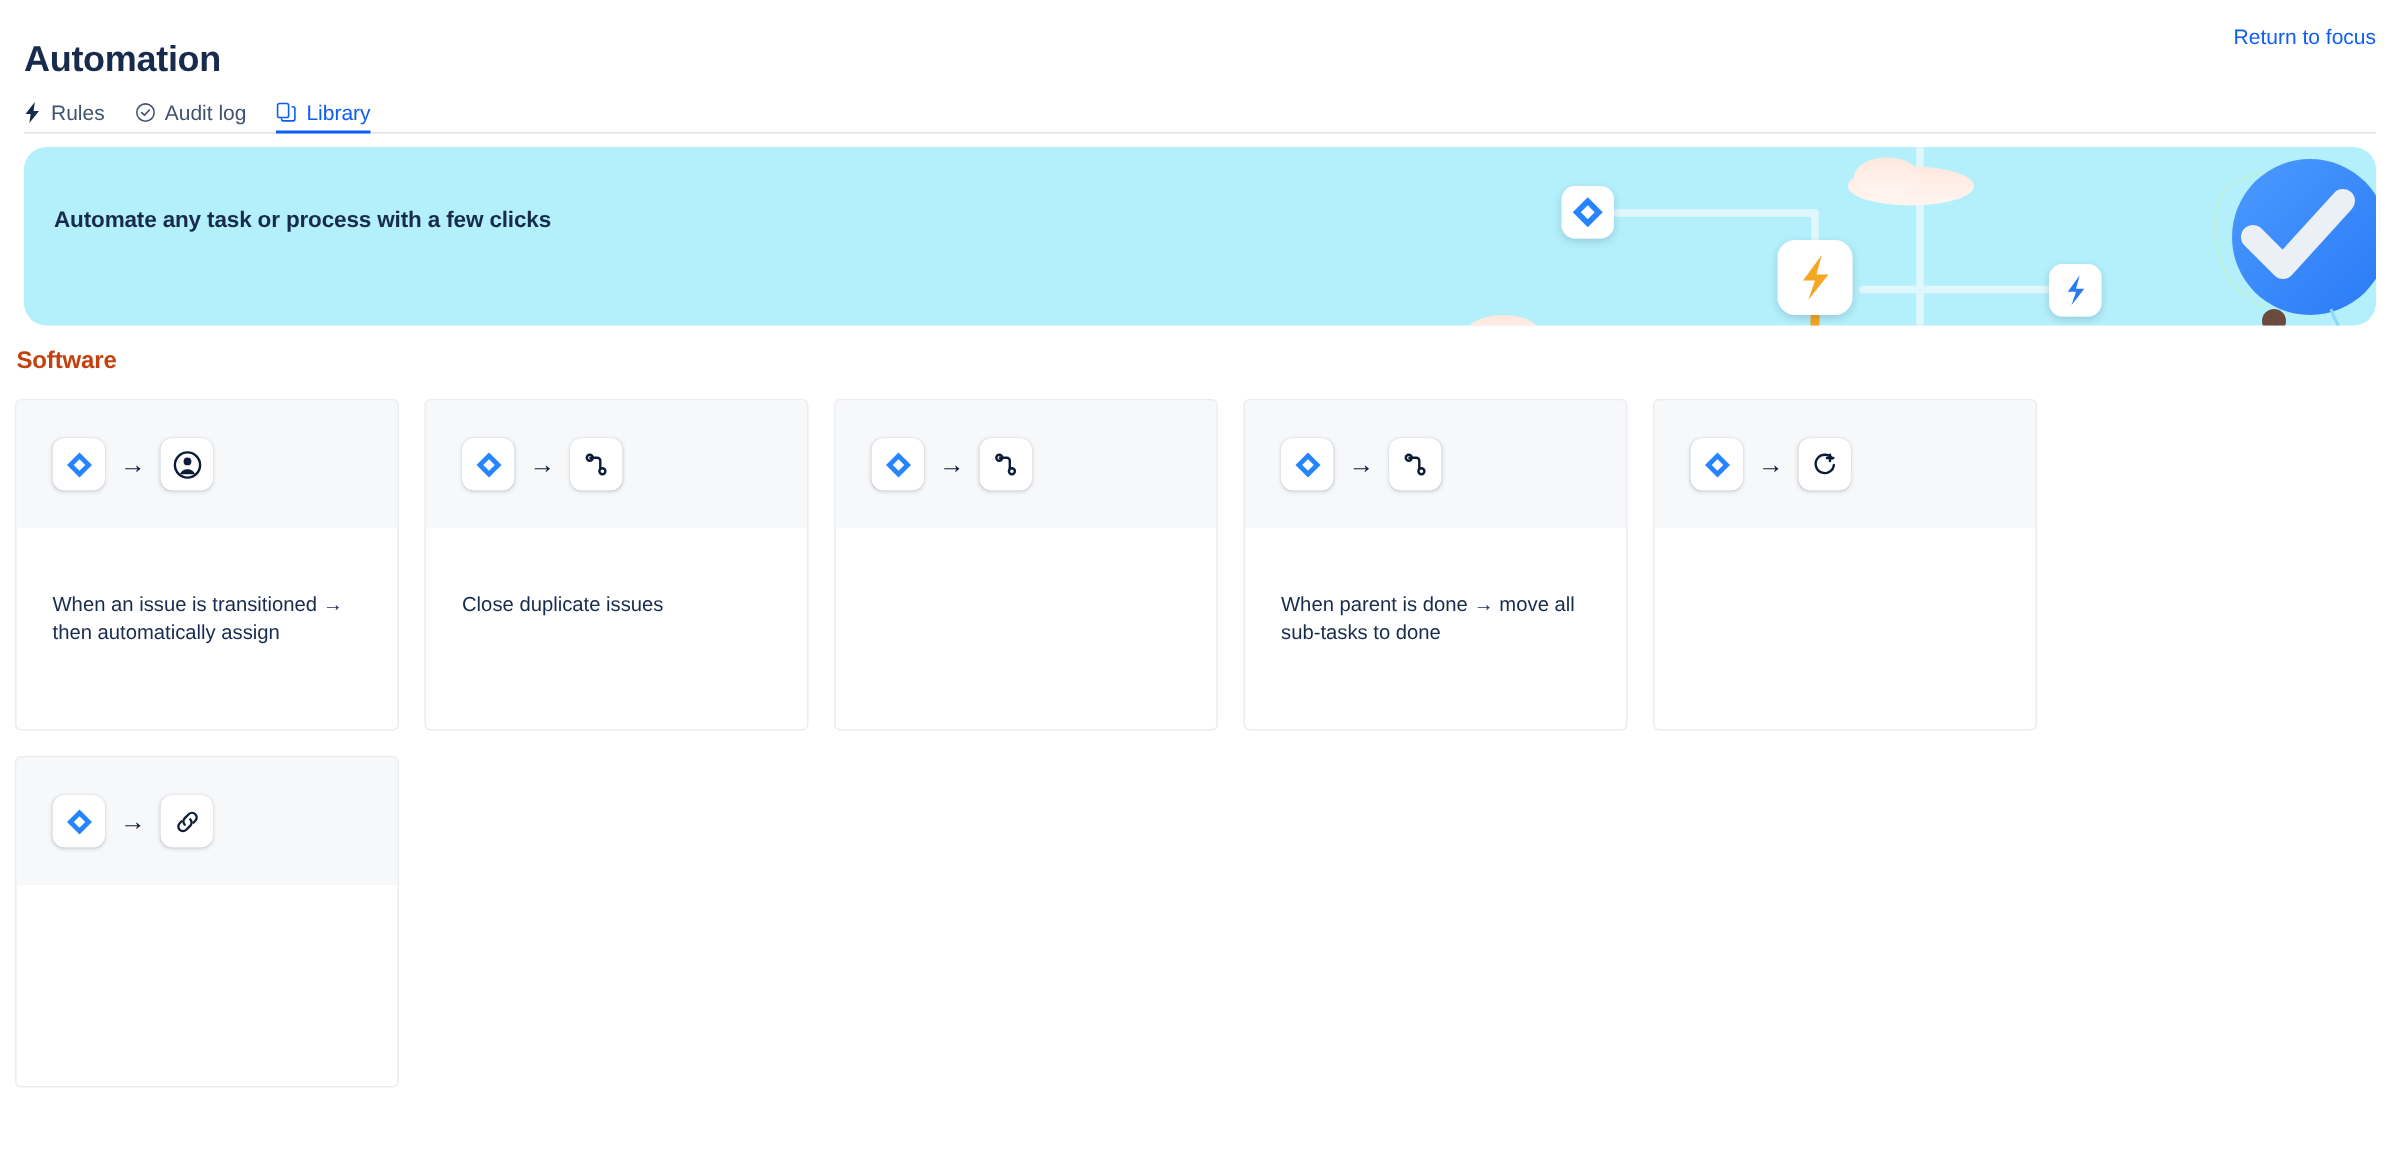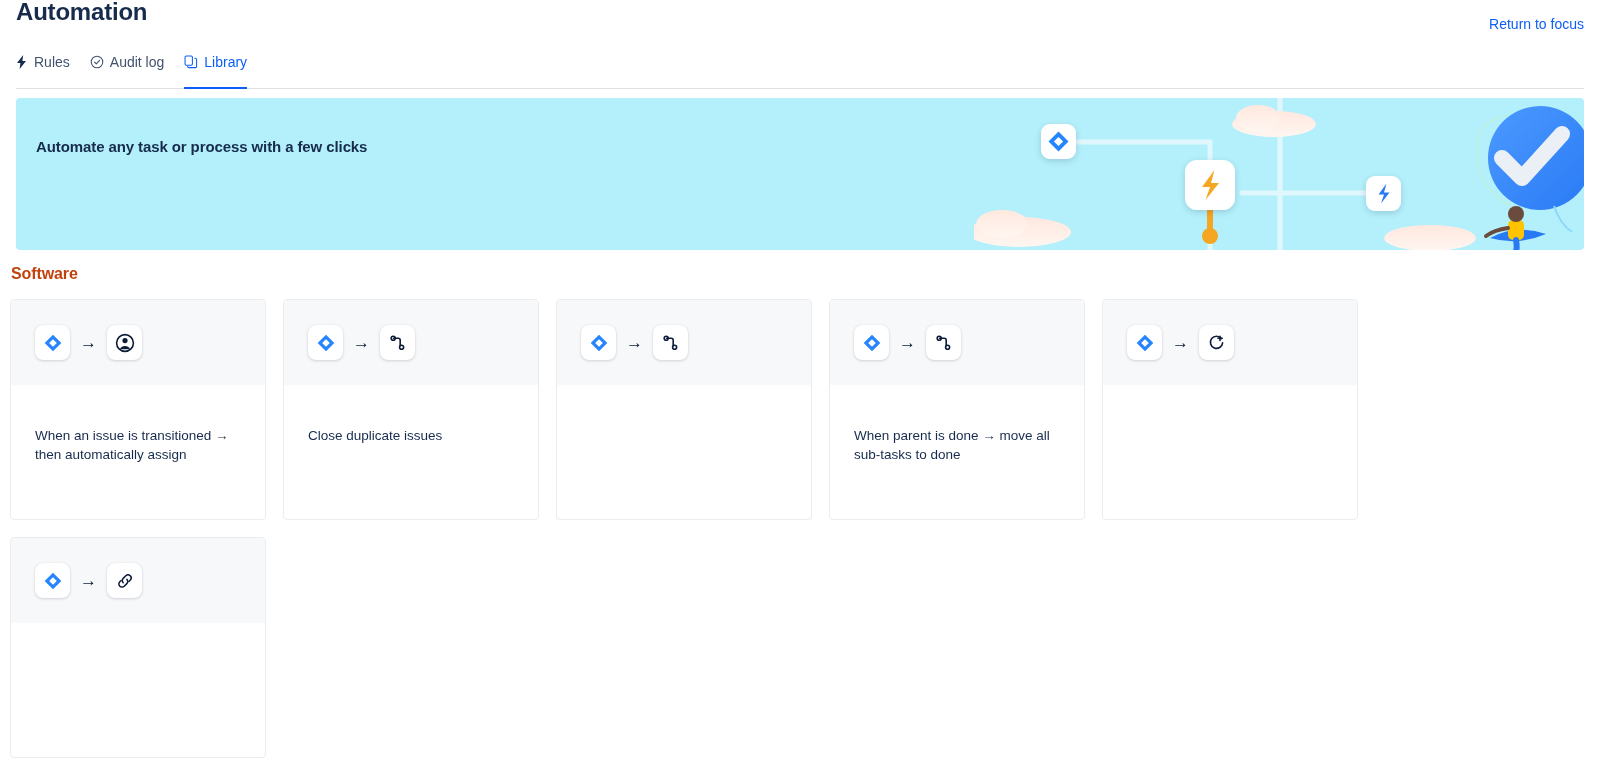--- a/index.html
+++ b/index.html
@@ -10,21 +10,21 @@
     color: #172B4D;
     overflow: hidden;
   }
 
   
   .page-header {
     position: relative;
     height: 52px;
     padding: 0 16px;
     display: flex;
-    align-items: flex-start;
+    align-items: flex-end;
   }
   .page-title {
     font-size: 24px;
     font-weight: 600;
     letter-spacing: -0.2px;
     color: #172B4D;
     line-height: 1;
   }
   .return-link {
     position: absolute;
@@ -50,21 +50,21 @@
     content: "";
     position: absolute;
     left: 16px; right: 16px; bottom: 0;
     height: 1px;
     background: #DFE1E6;
   }
   .tab {
     display: flex;
     align-items: flex-start;
     gap: 6px;
-    padding-bottom: 20px;
+    padding-bottom: 7px;
     font-size: 14px;
     color: #42526E;
     cursor: pointer;
     position: relative;
     line-height: 1;
   }
   .tab svg { display: block; }
   .tab.active { color: #0C5EF5; font-weight: 500; }
   .tab.active::after {
     content: "";
@@ -72,23 +72,23 @@
     left: 0; right: 0; bottom: 0;
     height: 2px;
     background: #0C5EF5;
     z-index: 2;
   }
 
   
   .banner {
     position: relative;
     margin: 9px 16px 0 16px;
-    height: 152px;
+    height: 119px;
     background: #B3F0FB;
-    border-radius: 4px;
+    border-radius: 15px;
     overflow: hidden;
     text-decoration: underline;
   }
   .banner-text {
     position: absolute;
     left: 20px;
     top: 40px;
     width: 420px;
   }
   .banner-title {

